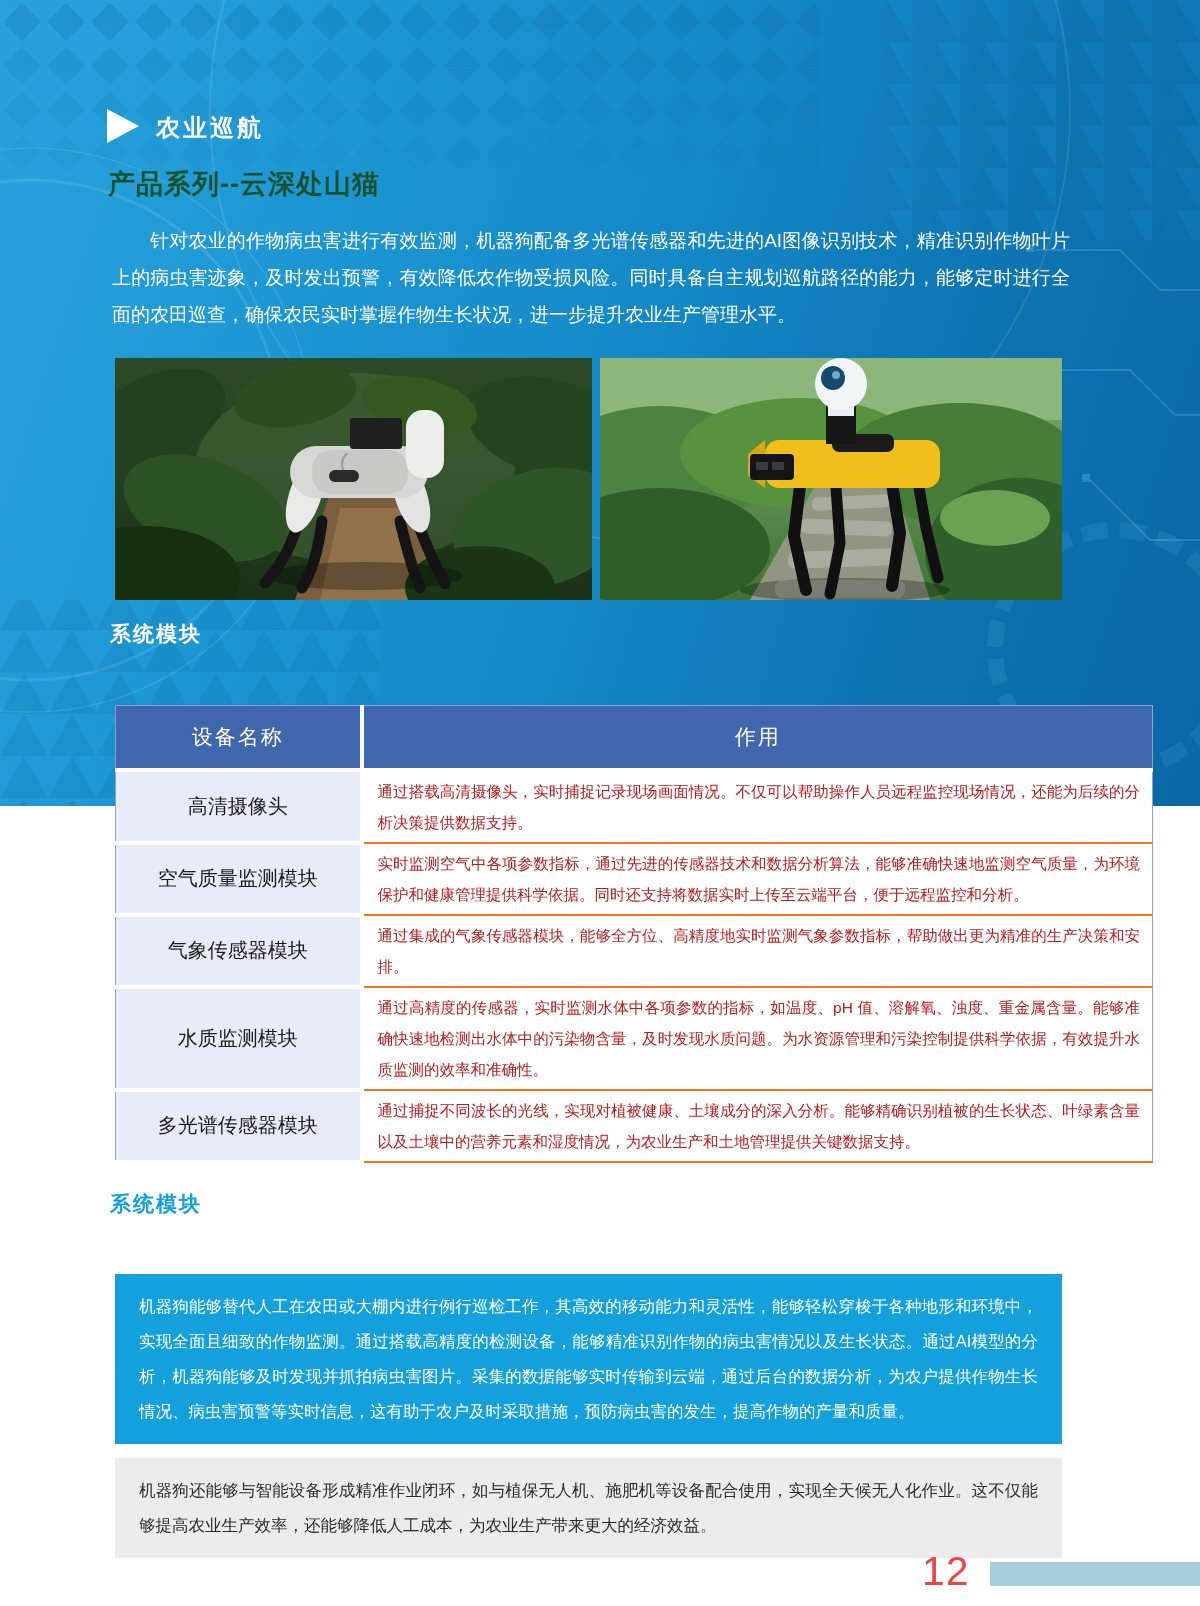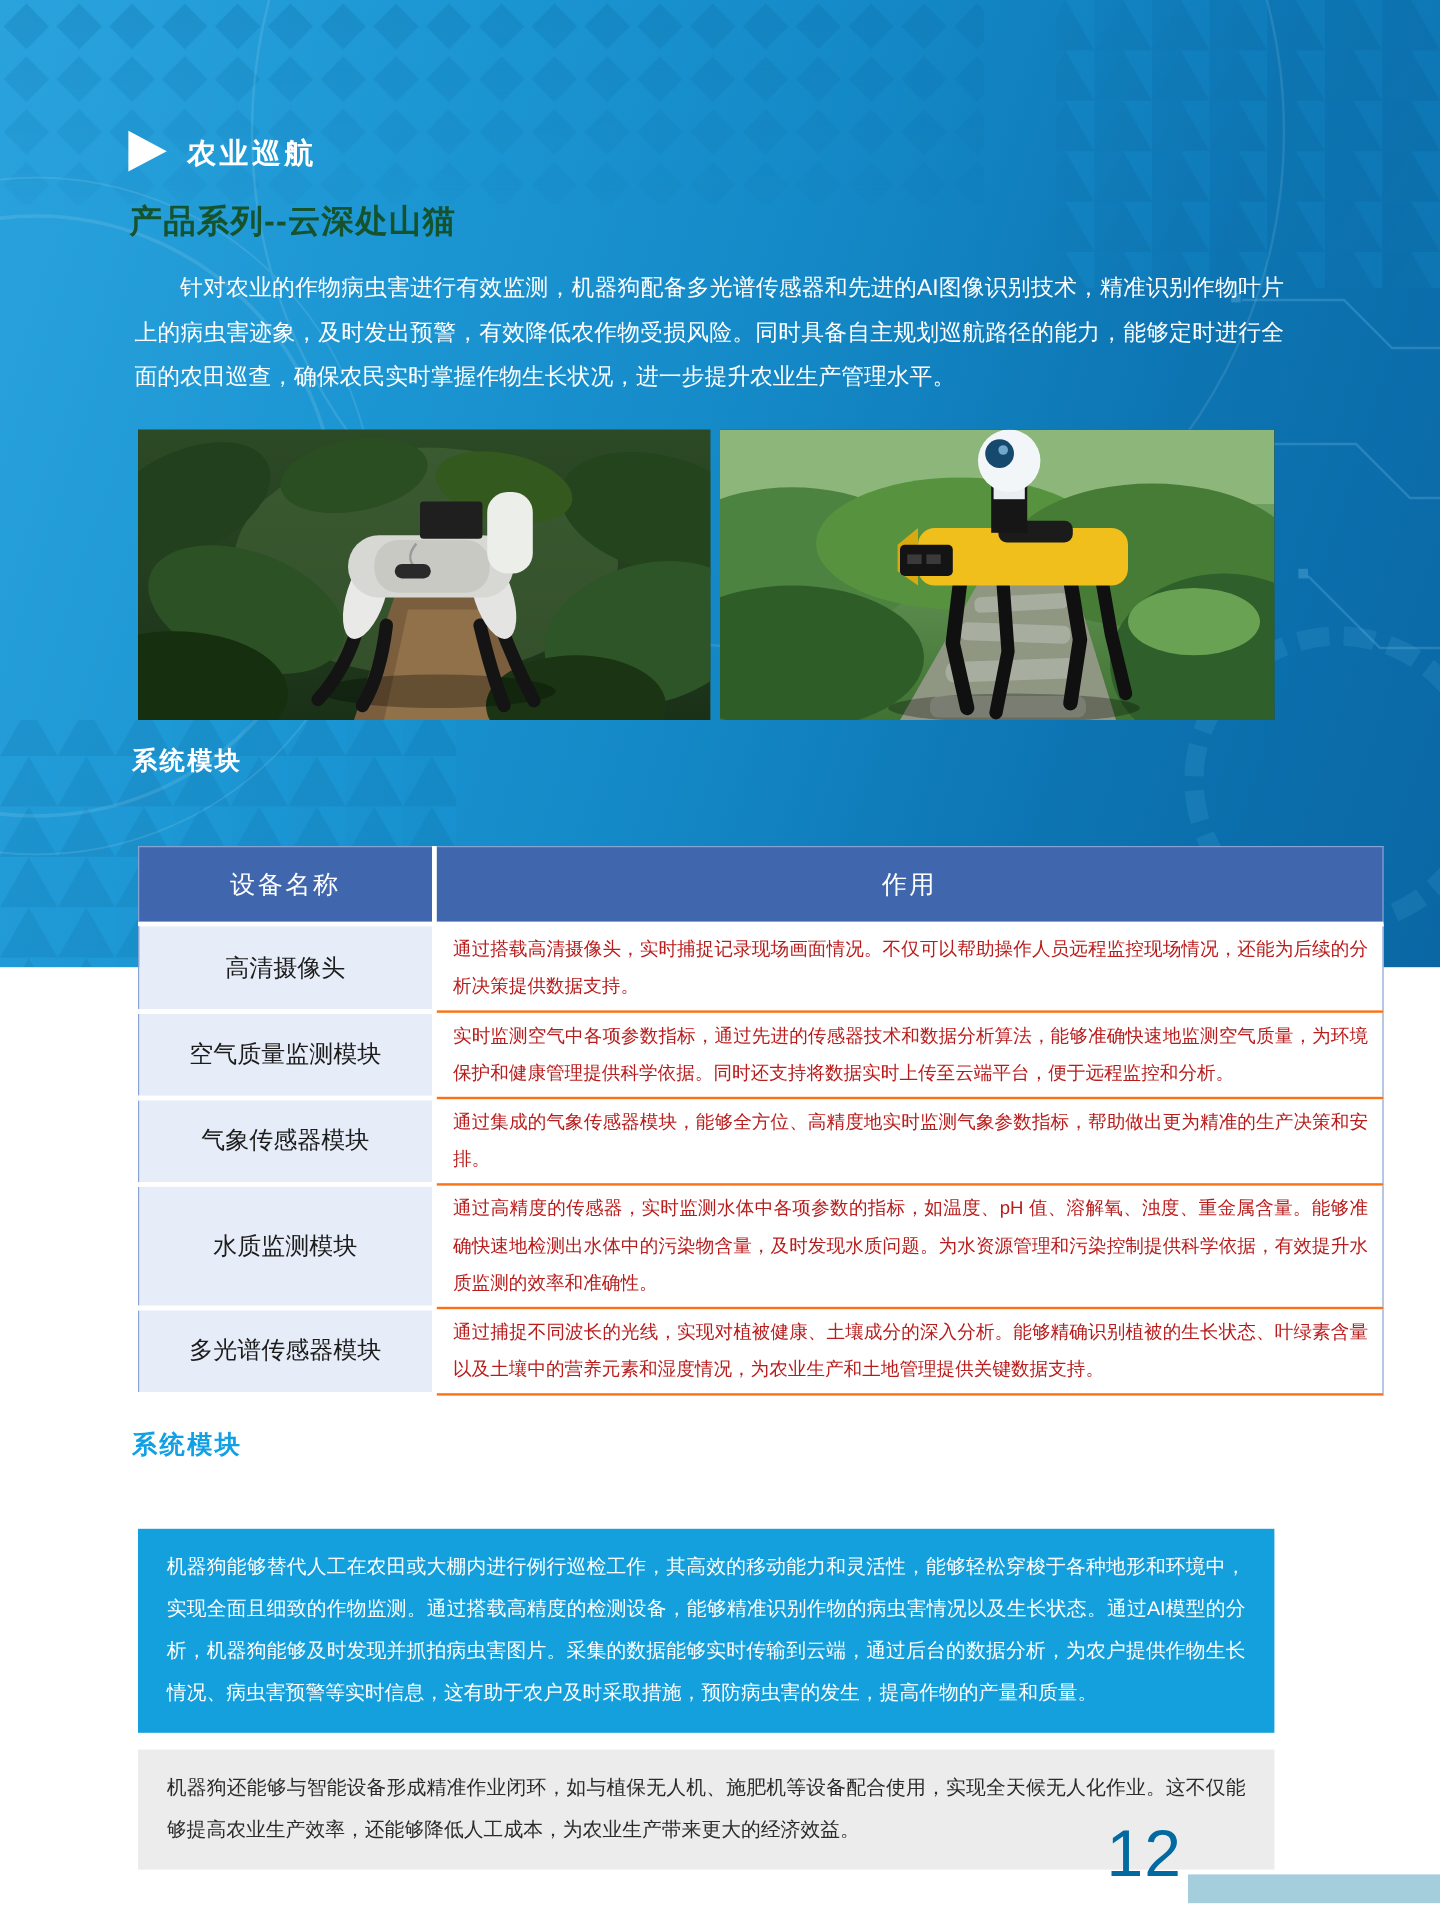--- a/index.html
+++ b/index.html
@@ -63,21 +63,21 @@
   td.desc{
     background:#fff;font-size:15.5px;color:#b91c1c;line-height:31px;
     padding:4px 12px 4px 14px;text-align:justify;border-bottom:2px solid #f97316;
   }
   .value-heading{color:var(--accent-cyan);font-size:21px;font-weight:700;letter-spacing:2px;margin:26px 0 0 0}
   .blocks{margin-top:56px;margin-left:5px;width:947px}
   .block{font-size:16.5px;line-height:35px;text-align:justify;padding:15px 24px;margin:0}
   .block.primary{background:var(--highlight-block-bg);color:#fff}
   .block.secondary{background:#ececec;color:#2b2b2b;margin-top:14px}
   
-  .page-num{position:absolute;left:922px;top:1512px;font-size:55px;color:#0369a1;letter-spacing:1px}
+  .page-num{position:absolute;left:922px;top:1548px;font-size:41px;color:#ef4444;letter-spacing:1px}
   .footer-bar{position:absolute;left:990px;top:1562px;width:210px;height:24px;background:var(--footer-bar)}
 </style>
 </head>
 <body>
 
 <div class="page">
 
   <div class="bg-blue">
     <svg class="bg-deco" viewBox="0 0 1200 806">
       <defs>

